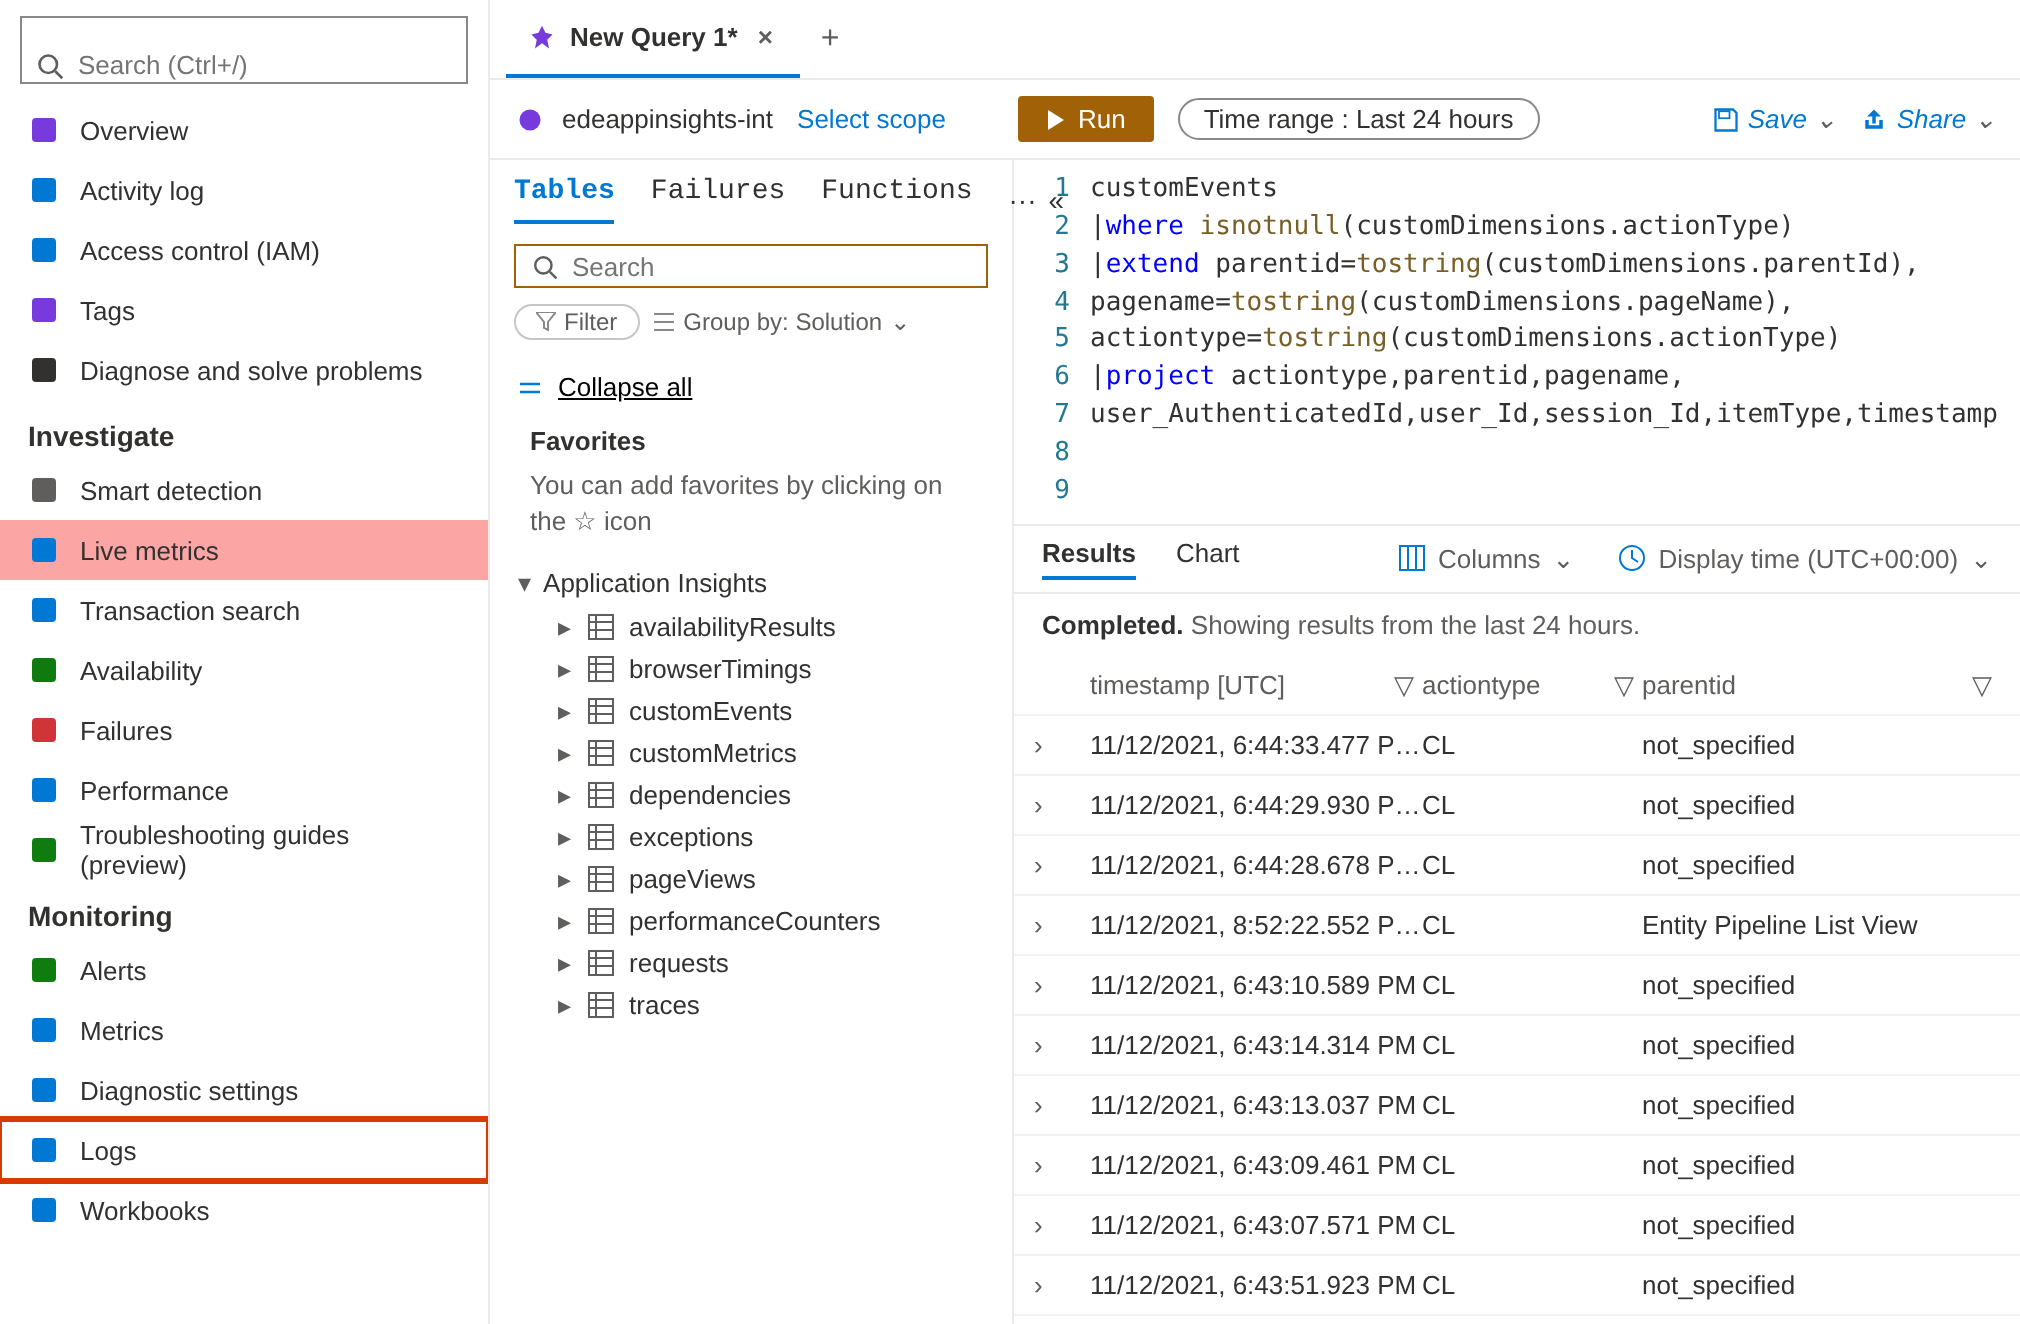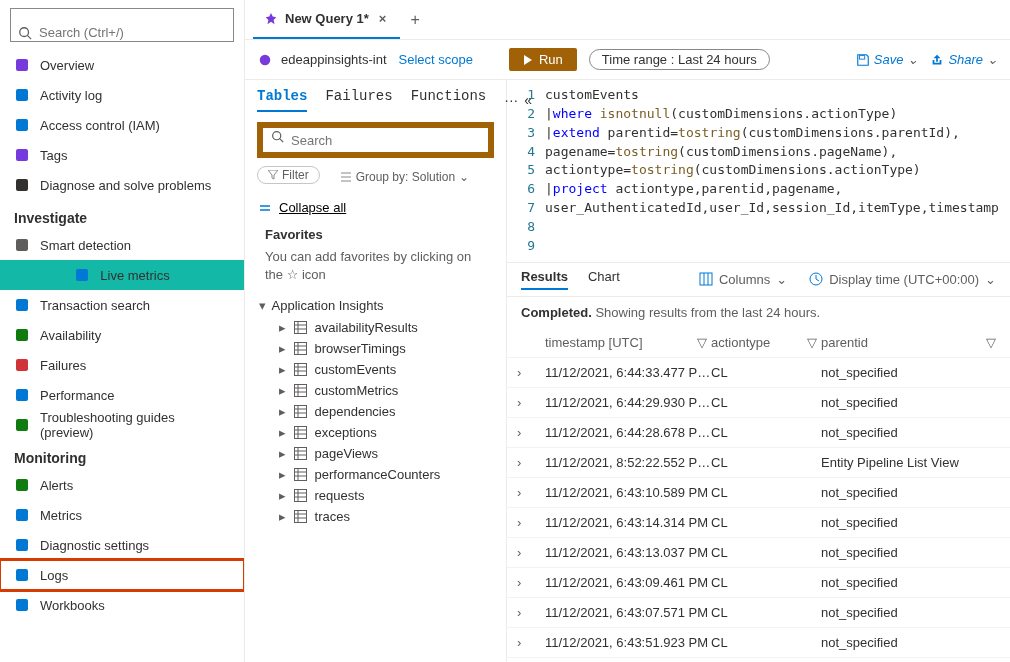--- a/index.html
+++ b/index.html
@@ -2,44 +2,44 @@
 <html><head>
 <meta charset="utf-8">
 <style>
   * { box-sizing: border-box; margin: 0; padding: 0; }
   body { font-family: "Segoe UI", Arial, sans-serif; font-size: 13px; color: #323130; background: #fff; width: 1010px; height: 662px; overflow: hidden; display:flex; }
   .sidebar { width: 245px; border-right: 1px solid #edebe9; display:flex; flex-direction:column; }
   .search-box { margin:8px 10px 4px 10px; border:1px solid #8a8886; height:28px; display:flex; align-items:flex-start; padding:16px 6px; gap:6px; }
   .search-box input { border:none; outline:none; font-size:13px; flex:1; background:transparent; }
   .nav { padding: 4px 0; overflow:auto; }
   .nav-item { display:flex; align-items:center; gap:10px; padding:6px 14px; height:30px; cursor:pointer; }
-  .nav-item.active { background:#14b8a6;justify-content:center; }
+  .nav-item.active { background:#fca5a5; }
   .nav-item.highlight { outline:3px solid #d83b01; outline-offset:-1px; }
   .nav-head { font-weight:600; padding:10px 14px 4px 14px; color:#323130; font-size:14px; }
   .icon { width:16px; height:16px; display:inline-flex; align-items:center; justify-content:center; flex-shrink:0; }
   .main { flex:1; display:flex; flex-direction:column; }
   .tabbar { height:40px; display:flex; align-items:center; border-bottom:1px solid #edebe9; padding-left:8px; gap:6px; }
   .tab { display:flex; align-items:center; gap:6px; padding:0 10px; height:100%; border-bottom:2px solid transparent; font-weight:600; }
   .tab.active { border-bottom-color:#0078d4; }
   .tab-close { color:#605e5c; padding:0 4px; cursor:pointer; }
   .toolbar { height:40px; display:flex; align-items:center; gap:12px; padding:0 12px; border-bottom:1px solid #edebe9; }
   .pill { display:flex; align-items:flex-start; gap:8px; }
   .link { color:#0078d4; cursor:pointer; }
   .btn-run { background:#a16207; color:#fff; border:none; padding:4px 14px; border-radius:2px; display:flex; align-items:center; gap:6px; cursor:pointer; font-size:13px; }
   .time-pill { border:1px solid #8a8886; border-radius:14px; padding:2px 12px; font-size:13px; }
   .tool-link { color:#0078d4; display:flex; align-items:center; gap:4px; cursor:pointer;font-style:italic; }
   .body { flex:1; display:flex; overflow:hidden; }
   .tables-panel { width:262px; border-right:1px solid #edebe9; display:flex; flex-direction:column; }
   .panel-tabs { display:flex; gap:18px; padding:8px 12px 0 12px; font-size:14px; }
   .panel-tab { padding-bottom:6px; border-bottom:2px solid transparent; cursor:pointer;font-family:Liberation Mono, monospace; }
   .panel-tab.active { border-bottom-color:#0078d4; font-weight:600; color:#0078d4;}
   .panel-actions { margin-left:auto; display:flex; gap:6px; align-items:center; }
-  .panel-search { margin:10px 12px 6px 12px; border:6px solid #a16207; height:36px; display:flex; padding:0 6px; gap:6px; }
+  .panel-search { margin:10px 12px 6px 12px; border:1px solid #a16207; height:22px; display:flex; align-items:center; padding:0 6px; gap:6px; }
   .panel-search input { border:none; outline:none; flex:1; font-size:13px; }
-  .filter-row { display:flex; align-items:flex-end; gap:20px; padding:2px 12px 8px 12px; font-size:12px; color:#605e5c; }
+  .filter-row { display:flex; align-items:center; gap:6px; padding:2px 12px 8px 12px; font-size:12px; color:#605e5c; }
   .pill-outline { border:1px solid #c8c6c4; border-radius:12px; padding:1px 10px; display:flex; align-items:center; gap:4px; }
   .collapse { padding:8px 14px; color:#000000; display:flex; align-items:center; gap:8px; cursor:pointer; font-size:13px;text-decoration:underline; }
   .fav-head { font-weight:600; padding:4px 20px; }
   .fav-hint { color:#605e5c; padding:2px 20px 10px 20px; line-height:1.4; }
   .tree-head { padding:4px 14px; display:flex; align-items:center; gap:6px; cursor:pointer; }
   .tree-item { padding:3px 14px 3px 34px; display:flex; align-items:center; gap:8px; font-size:13px; cursor:pointer; }
   .editor { flex:1; display:flex; flex-direction:column; }
   .code { padding:6px 10px; font-family:Consolas,monospace; font-size:13px; line-height:1.45; border-bottom:1px solid #edebe9; white-space:pre; }
   .ln { display:flex; }
   .gut { width:18px; text-align:right; color:#237893; margin-right:10px; user-select:none; }

